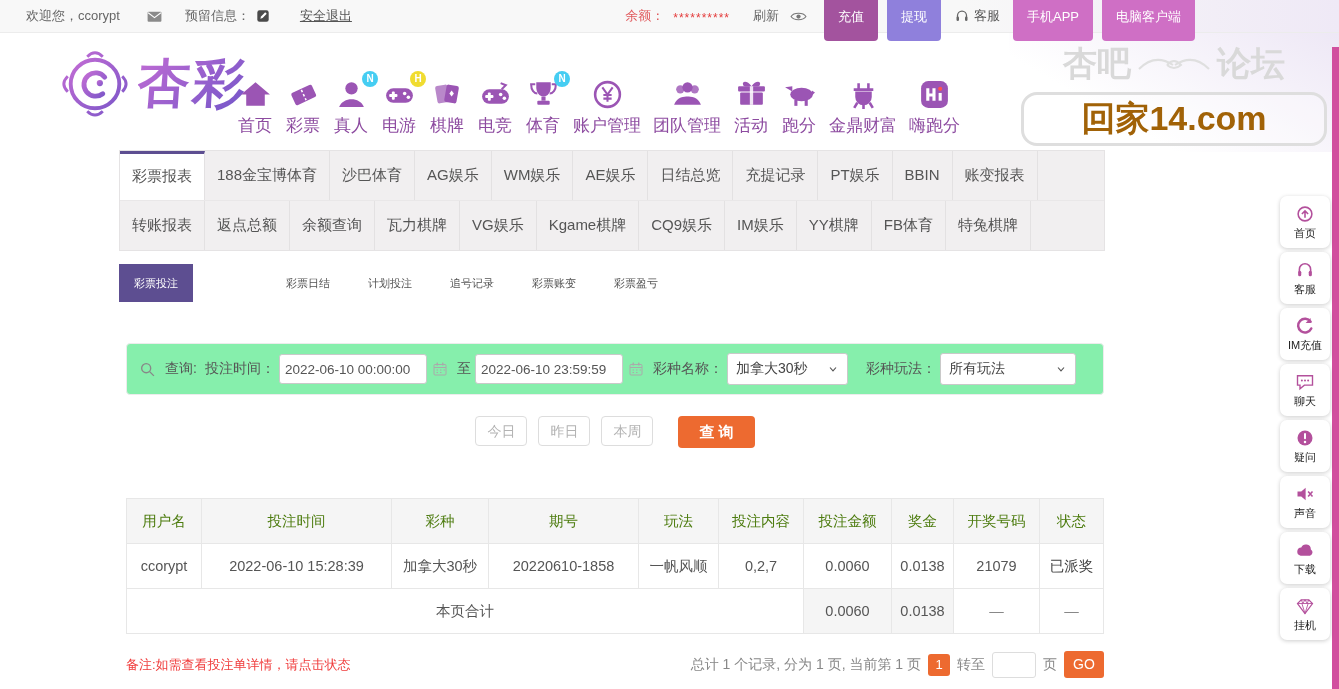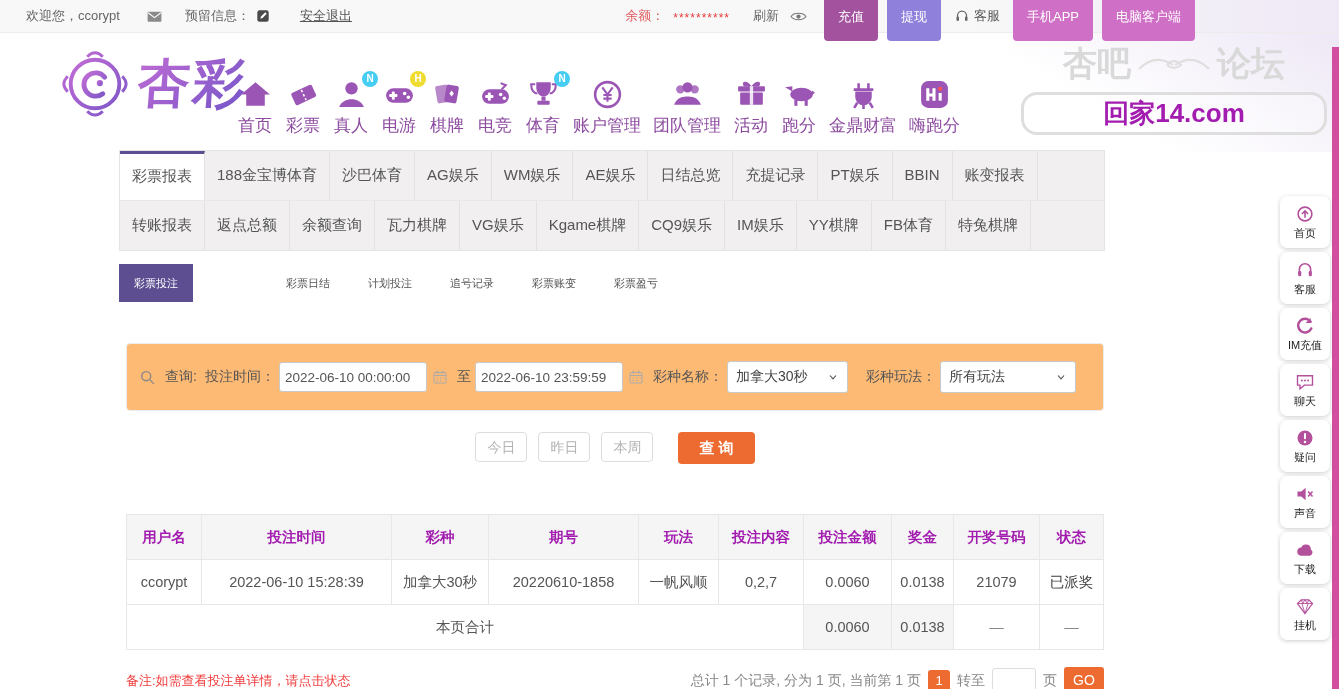--- a/index.html
+++ b/index.html
@@ -47,40 +47,40 @@
   .nav-item svg.nic{width:33px;height:33px;color:#9b55b4;}
   .nav-label{font-size:17px;color:#8d4ba0;margin-top:3px;white-space:nowrap;}
   .badge{position:absolute;top:-6px;right:-9px;width:16px;height:16px;border-radius:50%;
     font-size:10px;font-weight:bold;color:#fff;text-align:center;line-height:16px;}
   .badge-n{background:#45cdf2;}
   .badge-h{background:#f0dc30;}
 
   
   .wm{position:absolute;right:12px;top:8px;width:306px;text-align:center;z-index:1;color:#d9d9d9;}
   .wm-top{display:flex;align-items:center;justify-content:center;gap:6px;font-size:34px;font-weight:bold;}
-  .wm-box{margin-top:5px;border:3px solid #dedede;border-radius:16px;font-size:26px;font-weight:bold;
-    padding:1px 6px;color:#a21caf;background:rgba(255,255,255,.3);}
+  .wm-box{margin-top:5px;border:3px solid #dedede;border-radius:16px;font-size:34px;font-weight:bold;
+    padding:1px 6px;color:#a16207;background:rgba(255,255,255,.3);}
 
   
   .content{position:absolute;left:119px;top:150px;width:986px;z-index:3;}
 
   .tabstrip{border:1px solid #e5e3e4;box-sizing:border-box;}
   .tabrow{display:flex;border-bottom:1px solid #e9e7e8;background:#f1eff0;}
   .tabrow:last-child{border-bottom:none;}
   .tab{height:49px;line-height:48px;padding:0 12px;font-size:15px;color:#555;white-space:nowrap;
     border-right:1px solid #e3e1e2;background:#f1eff0;box-sizing:border-box;}
   .tab.active{background:#fff;border-top:3px solid #5d4e91;line-height:44px;}
   .tab-fill{flex:1;background:#f1eff0;}
 
   .subtabs{display:flex;align-items:center;margin-top:13px;height:38px;}
   .subtab{font-size:11px;color:#555;line-height:38px;margin-right:38px;white-space:nowrap;}
   .subtab.active{background:#5d4e91;color:#fff;padding:0 15px;margin-right:93px;}
 
-  .filterbar{margin-top:41px;margin-left:7px;width:978px;height:68px;box-sizing:border-box;
-    background:#fdba74;border:1px solid #ececec;border-radius:4px;display:flex;align-items:center;
+  .filterbar{margin-top:41px;margin-left:7px;width:978px;height:52px;box-sizing:border-box;
+    background:#86efac;border:1px solid #ececec;border-radius:4px;display:flex;align-items:center;
     padding:0 12px;font-size:14px;color:#555;}
   .f-ic{color:#888;margin-right:5px;}
   .f-ic svg{width:17px;height:17px;}
   .f-lbl{margin:0 4px;white-space:nowrap;}
   .dinput{width:136px;height:28px;border:1px solid #c9c9c9;border-radius:3px;padding:0 5px;
     font-size:13.5px;color:#555;background:#fff;font-family:inherit;}
   .cal{color:#aaa;margin:0 5px;}
   .cal svg{width:16px;height:16px;}
   .sel{height:32px;border:1px solid #c9c9c9;border-radius:3px;background:#fff;display:flex;
     align-items:center;justify-content:space-between;padding:0 8px;font-size:14px;color:#444;box-sizing:border-box;}
@@ -92,21 +92,21 @@
   .quickrow{margin-top:21px;margin-left:7px;width:978px;display:flex;justify-content:center;align-items:flex-start;gap:11px;}
   .qbtn{height:30px;line-height:28px;padding:0 11px;border:1px solid #ddd;border-radius:4px;
     background:#fff;color:#b3b3b3;font-size:14px;box-sizing:border-box;}
   .query-btn{height:32px;line-height:32px;padding:0 21px;background:#ed6a30;color:#fff;border-radius:4px;
     font-size:15px;font-weight:bold;margin-left:14px;}
 
   .datatable{margin-top:50px;margin-left:7px;width:978px;border-collapse:collapse;table-layout:fixed;
     font-size:14.5px;color:#555;}
   .datatable th,.datatable td{border:1px solid #e7e7e7;height:44px;text-align:center;padding:0 2px;
     overflow:hidden;white-space:nowrap;}
-  .datatable th{background:#f5f5f5;font-weight:bold;color:#a21caf;}
+  .datatable th{background:#f5f5f5;font-weight:normal;color:#4d7c0f;}
   .status-link{color:#404040;}
   .sum-shade{background:#f5f5f5;}
   .dash{color:#888;}
 
   .footrow{margin-left:7px;width:978px;margin-top:17px;display:flex;align-items:center;}
   .note{color:#f03b3b;font-size:13px;}
   .pager{margin-left:auto;display:flex;align-items:center;gap:7px;color:#888;font-size:14px;}
   .pagebox{width:22px;height:22px;background:#ed6a30;color:#fff;text-align:center;line-height:22px;
     border-radius:3px;font-size:13px;}
   .jump-input{width:38px;height:22px;border:1px solid #ddd;border-radius:3px;}

